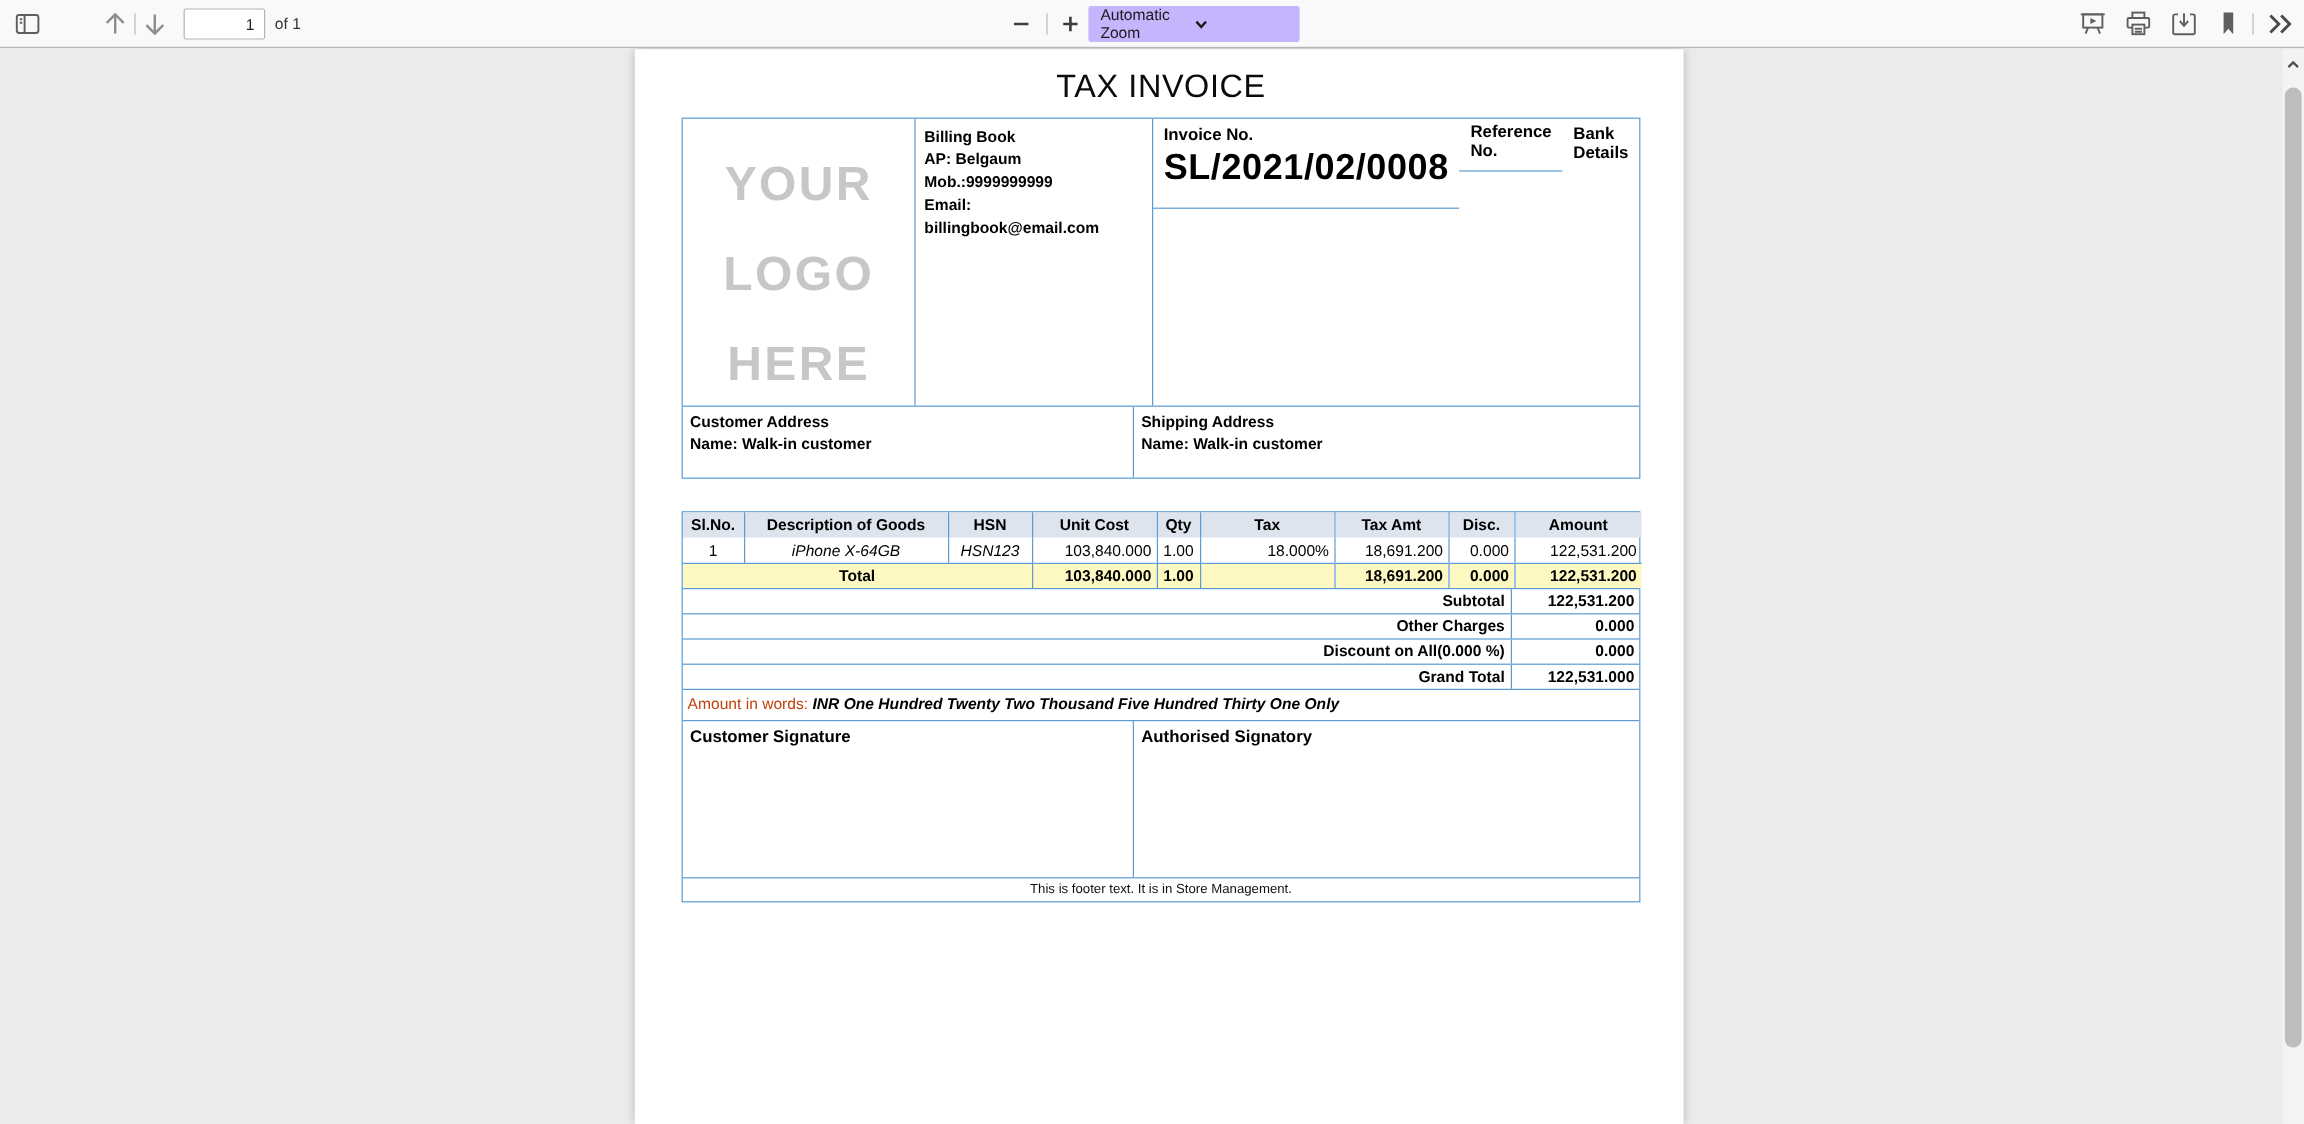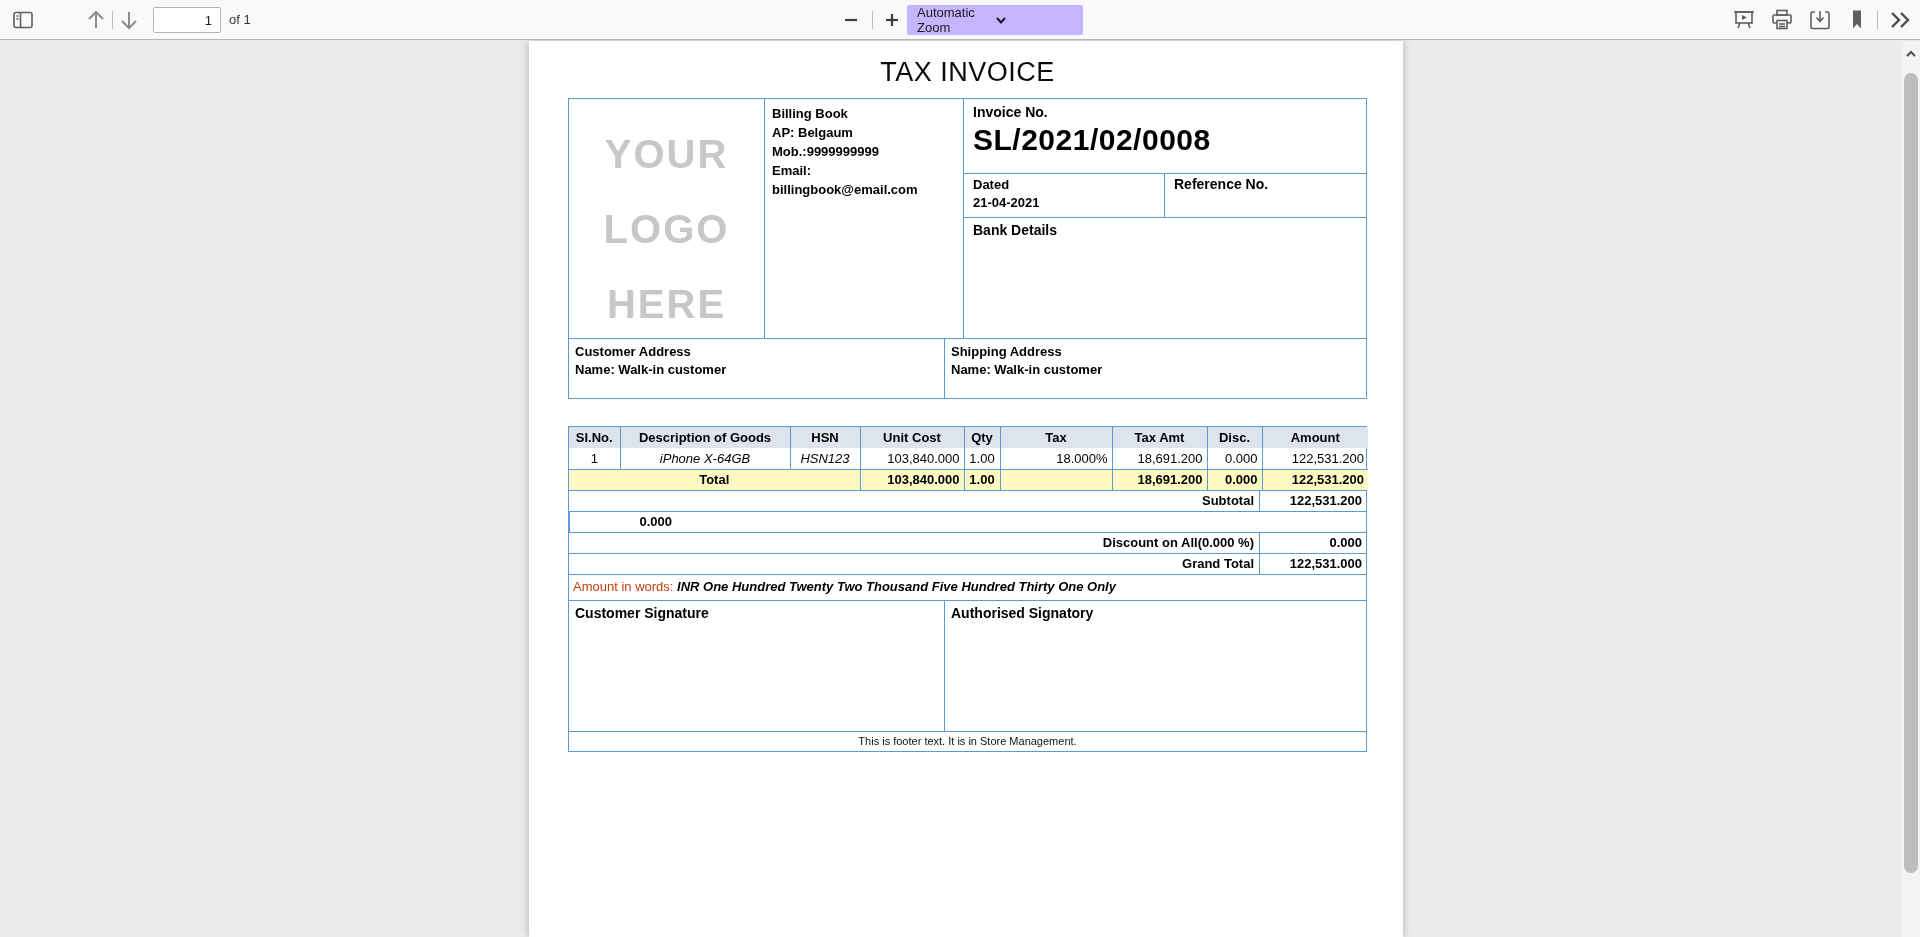--- a/index.html
+++ b/index.html
@@ -41,21 +41,21 @@
   .title{position:absolute;left:39px;top:13px;width:799px;text-align:center;
          font-size:27px;line-height:36px;letter-spacing:.5px;color:#0b0b0b;}
 
   .inv-top{position:absolute;left:39px;top:57px;width:799px;height:301px;border:1px solid var(--blue);}
   .row-a{height:240px;border-bottom:1px solid var(--blue);display:flex;}
   .cell-logo{width:196px;border-right:1px solid var(--blue);display:flex;flex-direction:column;
              align-items:center;justify-content:flex-start;padding-top:32px;gap:28px;}
   .cell-logo div{font-weight:bold;font-size:40px;line-height:47px;letter-spacing:2px;color:#c7c7c7;}
   .cell-billing{width:199px;border-right:1px solid var(--blue);padding:5px 7px;font-size:13px;
                 font-weight:bold;line-height:19px;color:#000;}
-  .cell-right{flex:1;display:flex;flex-direction:column;}
+  .cell-right{flex:1;display:flex;flex-direction:row;}
   .inv-no{height:75px;border-bottom:1px solid var(--blue);padding:5px 9px;}
   .inv-no .lbl{font-size:14px;font-weight:bold;}
   .inv-no .num{font-size:30px;font-weight:bold;letter-spacing:.5px;margin-top:3px;}
   .dated-row{height:44px;border-bottom:1px solid var(--blue);display:flex;}
   .dated{width:201px;border-right:1px solid var(--blue);padding:2px 9px;font-size:13px;font-weight:bold;line-height:18px;}
   .ref{flex:1;padding:2px 9px;font-size:14px;font-weight:bold;}
   .bank{flex:1;padding:4px 9px;font-size:14px;font-weight:bold;}
   .row-b{display:flex;height:59px;}
   .addr-left{width:376px;border-right:1px solid var(--blue);padding:4px 6px;font-size:13px;font-weight:bold;line-height:18px;}
   .addr-right{flex:1;padding:4px 6px;font-size:13px;font-weight:bold;line-height:18px;}
@@ -215,24 +215,20 @@
           <div>Mob.:9999999999</div>
           <div>Email:</div>
           <div>billingbook@email.com</div>
         </div>
         <div class="cell-right">
           <div class="inv-no">
             <div class="lbl">Invoice No.</div>
             <div class="num">SL/2021/02/0008</div>
           </div>
           <div class="dated-row">
-            <div class="dated">
-              <div>Dated</div>
-              <div>21-04-2021</div>
-            </div>
             <div class="ref">
               <span>Reference No.</span>
             </div>
           </div>
           <div class="bank">
             <span>Bank Details</span>
           </div>
         </div>
       </div>
       <div class="row-b">
@@ -295,20 +291,21 @@
             <td class="num">122,531.200</td>
           </tr>
         </tbody>
       </table>
 
       <div class="sum-row">
         <div class="slabel">Subtotal</div>
         <div class="sval">122,531.200</div>
       </div>
       <div class="sum-row">
+        <div class="slabel">Other Charges</div>
         <div class="sval">0.000</div>
       </div>
       <div class="sum-row">
         <div class="slabel">Discount on All(0.000 %)</div>
         <div class="sval">0.000</div>
       </div>
       <div class="sum-row">
         <div class="slabel">Grand Total</div>
         <div class="sval">122,531.000</div>
       </div>

